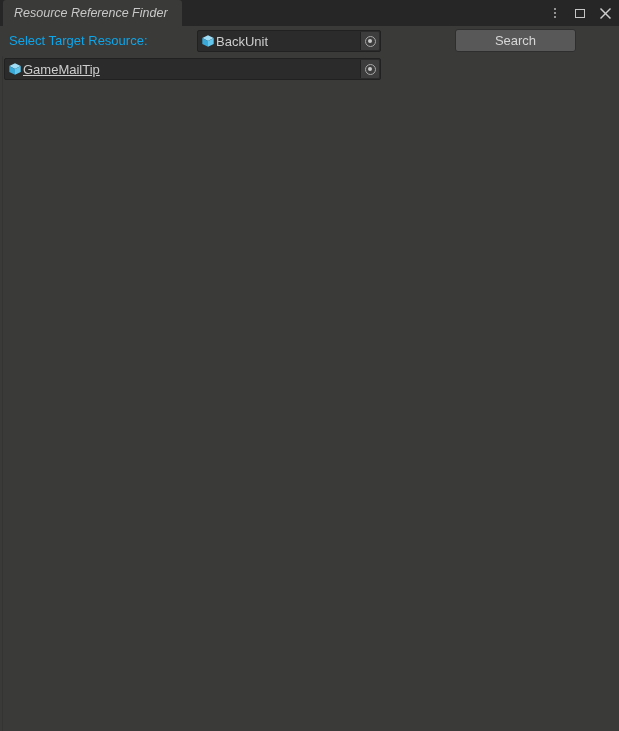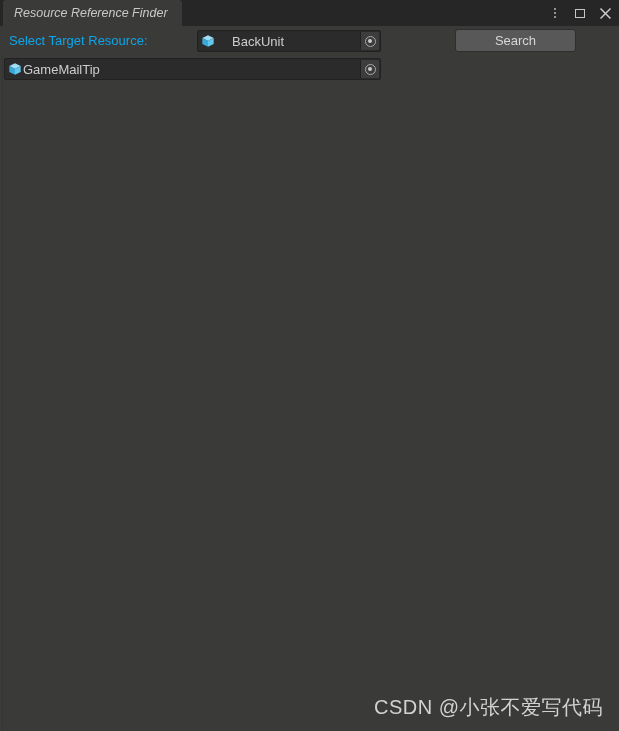--- a/index.html
+++ b/index.html
@@ -120,21 +120,21 @@
     background: #2b2b2b;
     border: 1px solid #212121;
     border-radius: 2px;
     box-sizing: border-box;
     display: flex;
     align-items: center;
   }
   .object-field .of-text {
     font-size: 13px;
     color: #cdcdcd;
-    margin-left: 17px;
+    margin-left: 1px;
     white-space: nowrap;
     overflow: hidden;
   }
 
   
   .cube {
     width: 14px;
     height: 14px;
     flex: 0 0 14px;
     margin-left: 3px;
@@ -212,20 +212,21 @@
     box-sizing: border-box;
     display: flex;
     align-items: center;
   }
   .result-label {
     font-size: 13px;
     color: #cdcdcd;
     margin-left: 1px;
     white-space: nowrap;
     overflow: hidden;
+    text-decoration: underline;
   }
 
   
   .pane-divider {
     position: absolute;
     left: 2px;
     top: 56px;
     width: 1px;
     height: 675px;
     background: #343432;
@@ -308,15 +309,14 @@
       <div class="picker">
         <span class="picker-ring">
           <span class="picker-dot"></span>
         </span>
       </div>
     </div>
 
 
   </div>
 
-  <div class="watermark">CSDN @小张不爱写代码</div>
 
 </div>
 
 </body></html>

